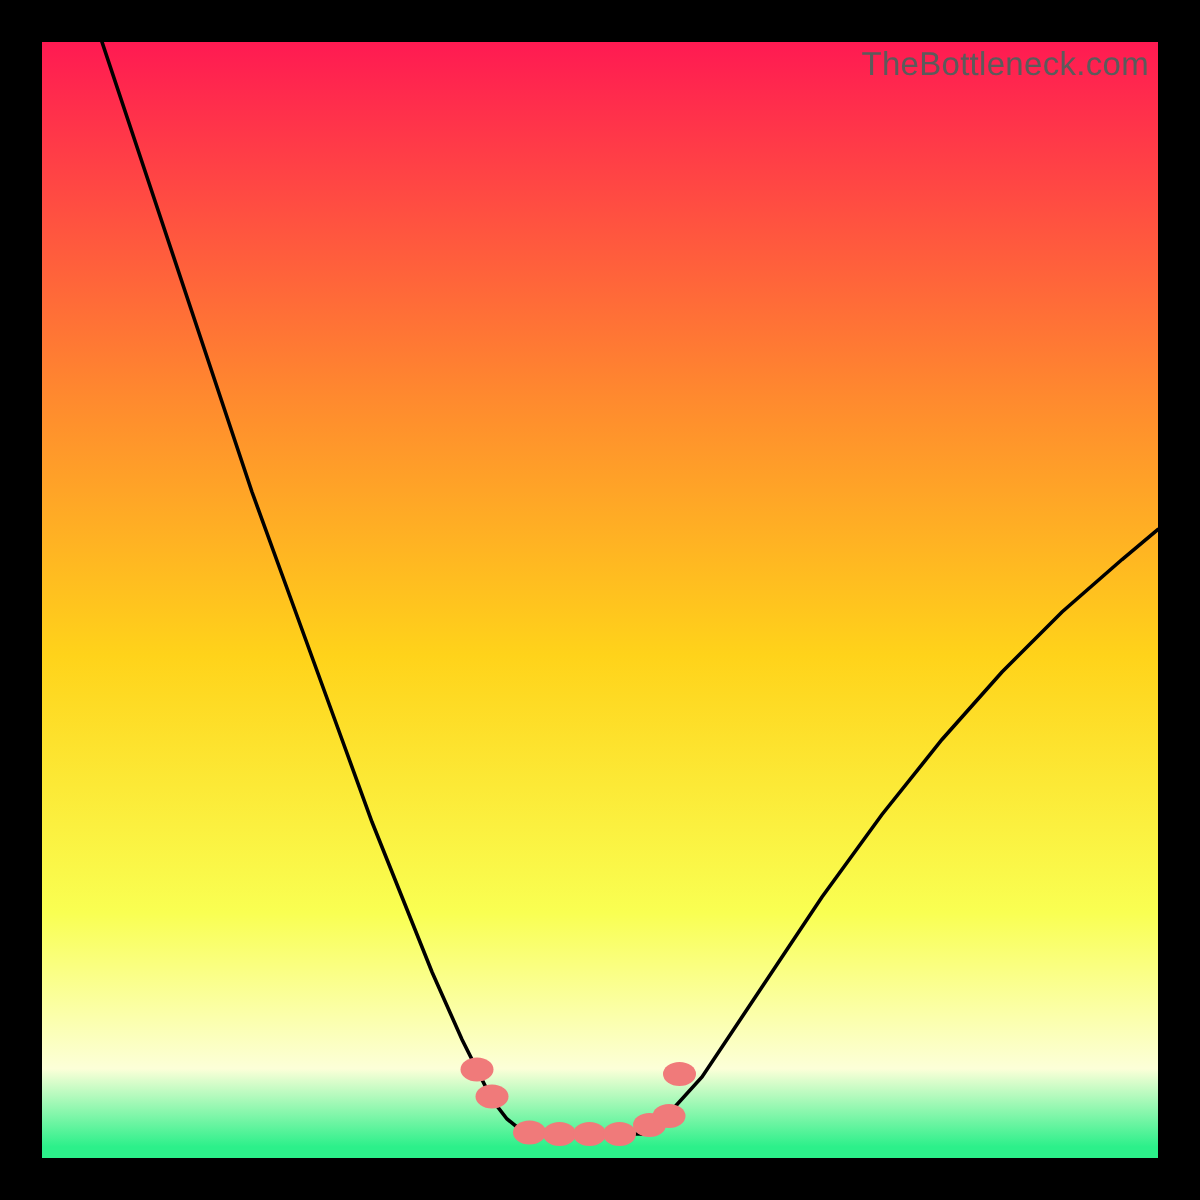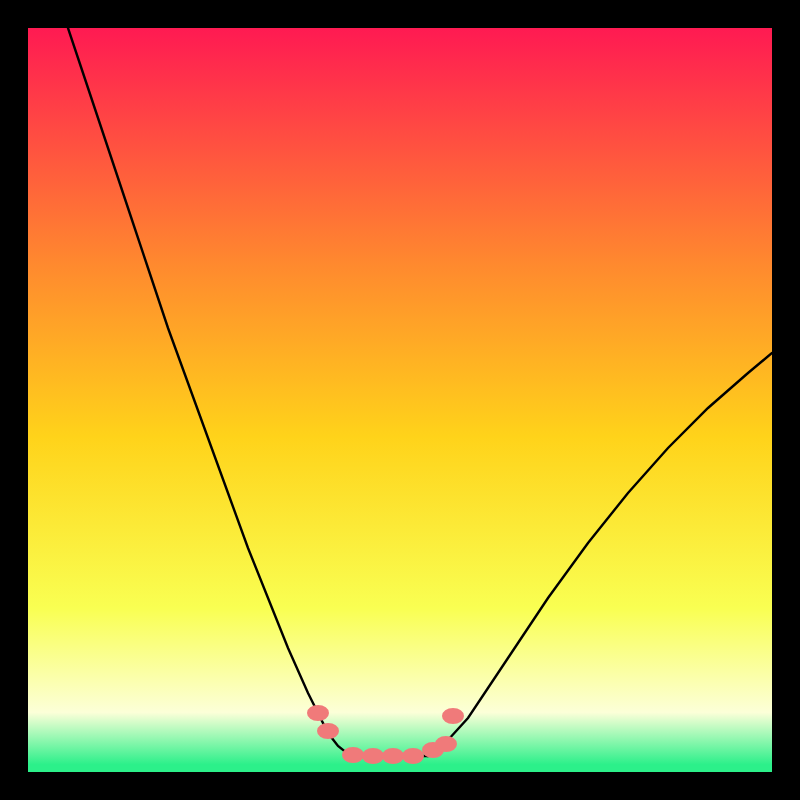--- a/index.html
+++ b/index.html
@@ -66,13 +66,14 @@
           <ellipse cx="345" cy="728" rx="11" ry="8" fill="#f07a7a"></ellipse>
           <ellipse cx="365" cy="728" rx="11" ry="8" fill="#f07a7a"></ellipse>
           <ellipse cx="385" cy="728" rx="11" ry="8" fill="#f07a7a"></ellipse>
           <ellipse cx="405" cy="722" rx="11" ry="8" fill="#f07a7a"></ellipse>
           <ellipse cx="418" cy="716" rx="11" ry="8" fill="#f07a7a"></ellipse>
           <ellipse cx="425" cy="688" rx="11" ry="8" fill="#f07a7a"></ellipse>
         </g>
     </svg>
   </div>
 
+  <div class="watermark">TheBottleneck.com</div>
 </div>
 
 </body></html>

